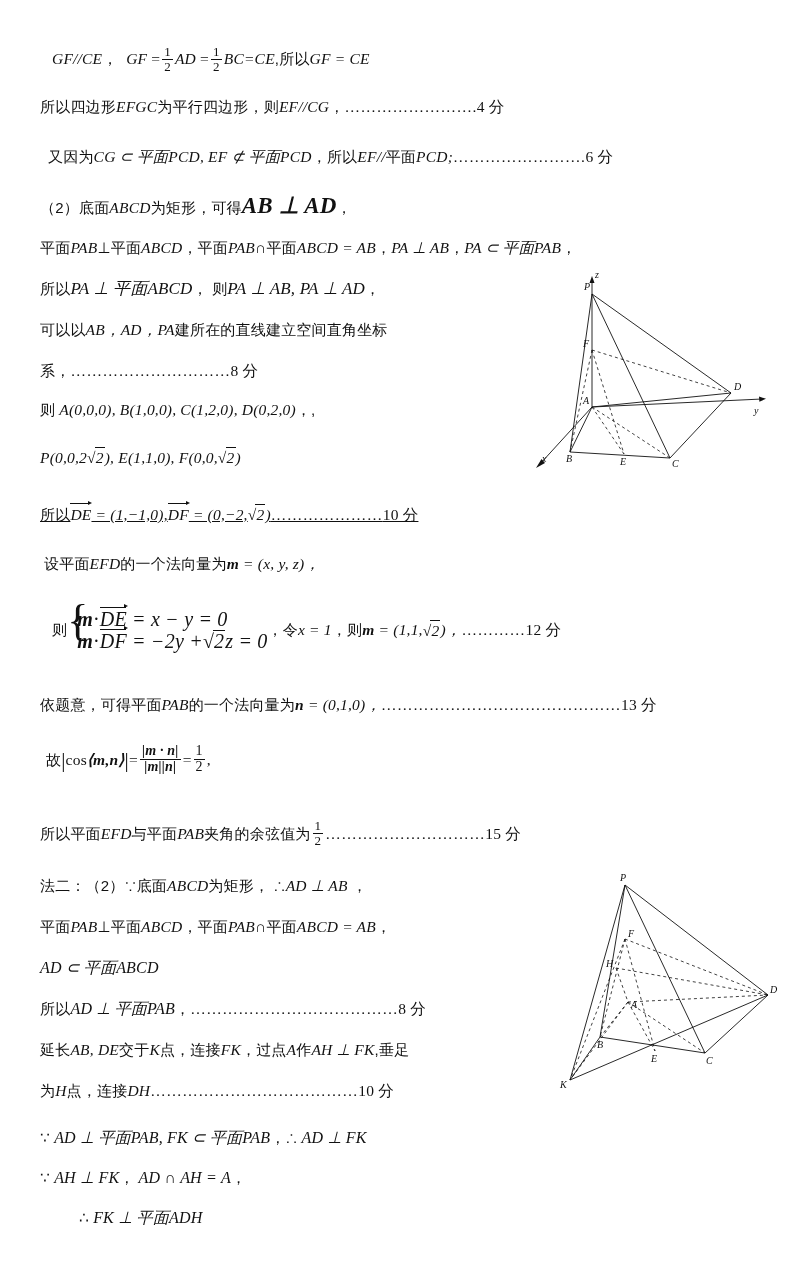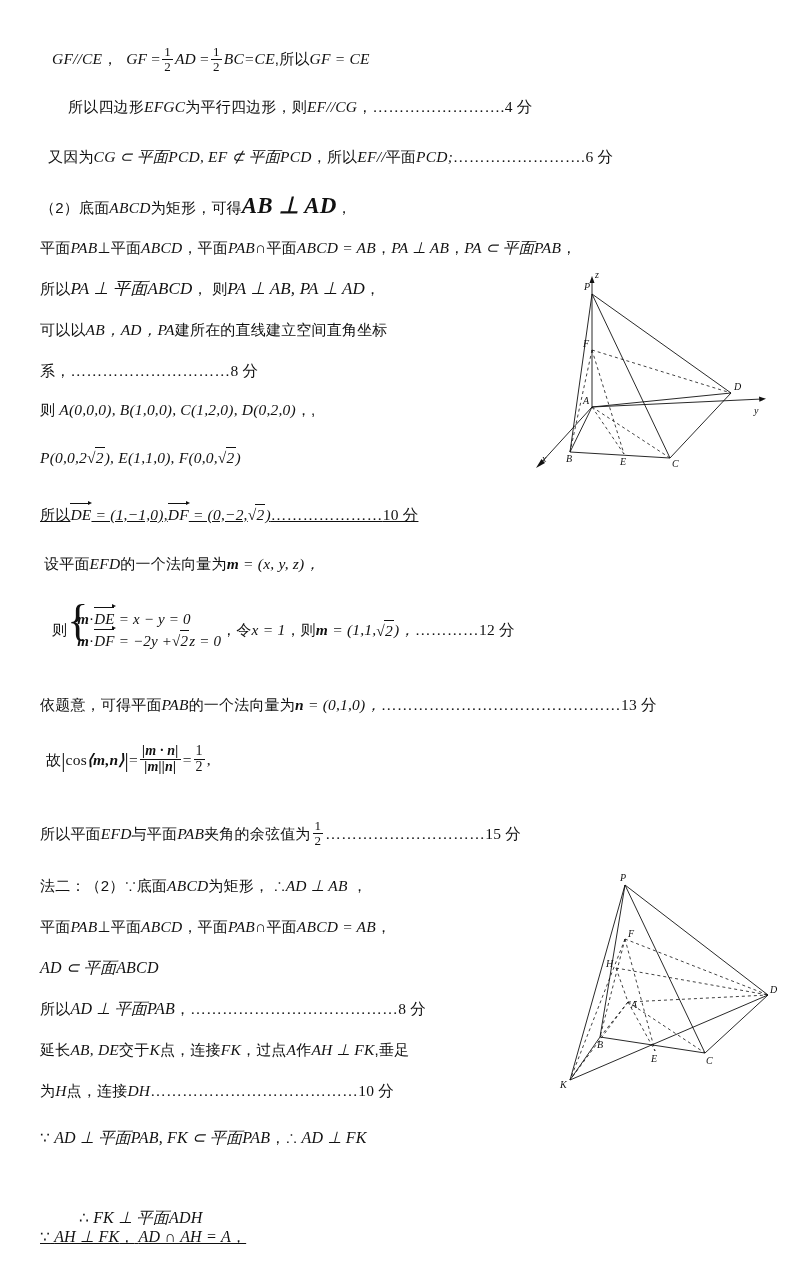--- a/index.html
+++ b/index.html
@@ -38,37 +38,37 @@
   .vec .arrow:after{
     content:"";position:absolute;right:0;top:0.5px;
     border-left:4px solid #111;border-top:2.5px solid transparent;border-bottom:2.5px solid transparent;
   }
   .brace{
     display:inline-block;position:relative;width:10px;height:44px;vertical-align:middle;
   }
   .brace:before{
     content:"{";position:absolute;left:0;top:-9px;font-size:44px;line-height:44px;font-family:"Liberation Serif",serif;
   }
-  .sys{display:inline-block;vertical-align:middle;font-size:15px;line-height:21px;}
+  .sys{display:inline-block;vertical-align:middle;font-size:20px;line-height:21px;}
   .big{font-size:21px;line-height:1;vertical-align:-3px;}
   .fig{position:absolute;}
   .cn{font-family:"Liberation Sans", sans-serif;font-size:15px;}
   .dots{letter-spacing:0.5px;}
   svg text{font-family:"Liberation Serif",serif;font-style:italic;font-size:10px;fill:#111;}
 </style>
 </head>
 <body>
 
 <div class="page">
 
   <div class="line" style="left:52px;top:46px;">
     <span class="it">GF//CE</span><span>，</span>&nbsp;&nbsp;<span class="it">GF</span>&nbsp;<span>=</span><span class="frac"><span class="num">1</span><span class="den">2</span></span><span class="it">AD</span>&nbsp;<span>=</span><span class="frac"><span class="num">1</span><span class="den">2</span></span><span class="it">BC</span><span class="it">=CE</span><span class="cn">,所以</span><span class="it">GF = CE</span>
   </div>
 
-  <div class="line" style="left:40px;top:97px;margin-left:28px;">
+  <div class="line" style="left:40px;top:97px;">
     <span class="cn">所以四边形</span><span class="it">EFGC</span><span class="cn">为平行四边形，则</span><span class="it">EF//CG</span><span class="cn">，</span><span class="dots">…………………….</span><span>4 分</span>
   </div>
 
   <div class="line" style="left:48px;top:147px;">
     <span class="cn">又因为</span><span class="it">CG ⊂ 平面PCD, EF ⊄ 平面PCD</span><span class="cn">，所以</span><span class="it">EF//</span><span class="cn">平面</span><span class="it">PCD;</span><span class="dots">…………………….</span><span>6 分</span>
   </div>
 
   <div class="line" style="left:40px;top:196px;">
     <span class="cn">（2）底面</span><span class="it">ABCD</span><span class="cn">为矩形，可得</span><span class="it" style="font-size:23px;font-weight:bold;">AB ⊥ AD</span><span class="cn">，</span>
   </div>
@@ -145,21 +145,21 @@
   </div>
 
   <div class="line" style="left:40px;top:1081px;">
     <span class="cn">为</span><span class="it">H</span><span class="cn">点，连接</span><span class="it">DH</span><span class="dots">…………………………………</span><span>10 分</span>
   </div>
 
   <div class="line" style="left:40px;top:1128px;">
     <span>∵</span>&nbsp;<span class="it" style="font-size:16px;">AD ⊥ 平面PAB, FK ⊂ 平面PAB</span><span class="cn">，∴</span>&nbsp;<span class="it" style="font-size:16px;">AD ⊥ FK</span>
   </div>
 
-  <div class="line" style="left:40px;top:1227px;text-decoration:underline;">
+  <div class="line" style="left:40px;top:1168px;">
     <span>∵</span>&nbsp;<span class="it" style="font-size:16px;">AH ⊥ FK</span><span class="cn">，</span>&nbsp;<span class="it" style="font-size:16px;">AD ∩ AH = A</span><span class="cn">，</span>
   </div>
 
   <div class="line" style="left:40px;top:1208px;margin-left:39px;">
     <span>∴</span>&nbsp;<span class="it" style="font-size:16px;">FK ⊥ 平面ADH</span>
   </div>
 
   <div class="fig" style="left:500px;top:262px;width:280px;height:230px;">
     <svg width="280" height="230" viewBox="0 0 280 230">
 

